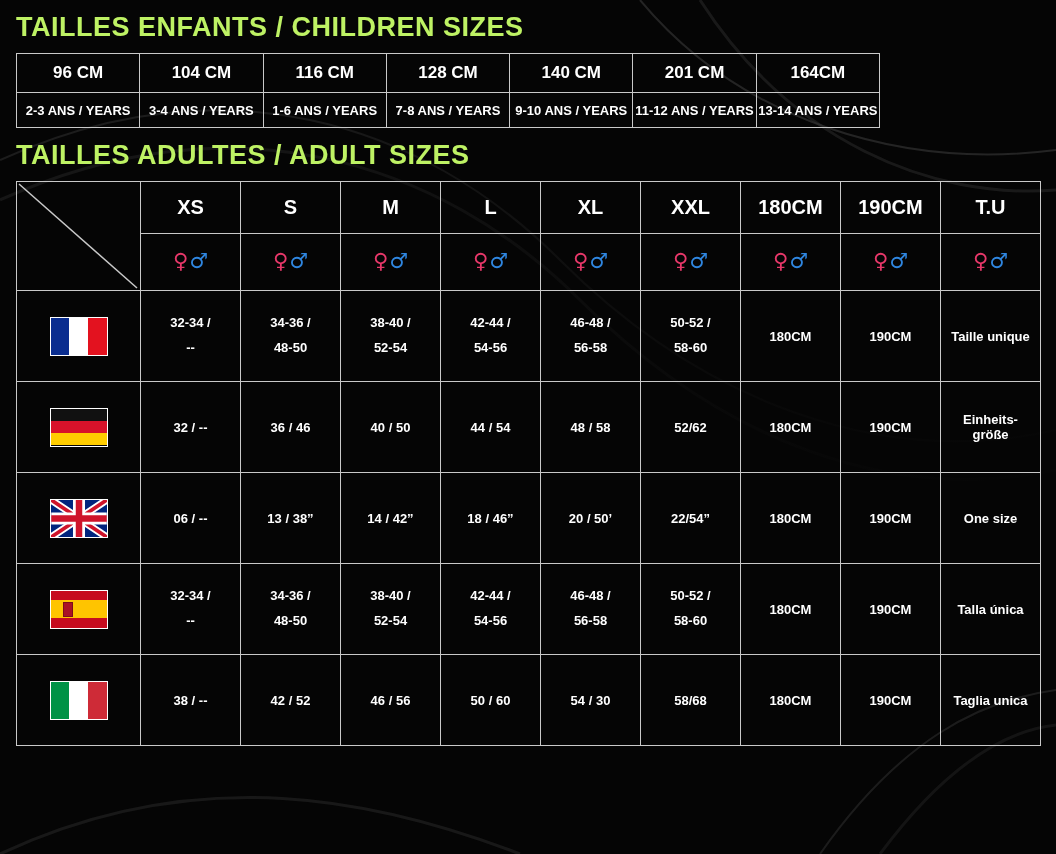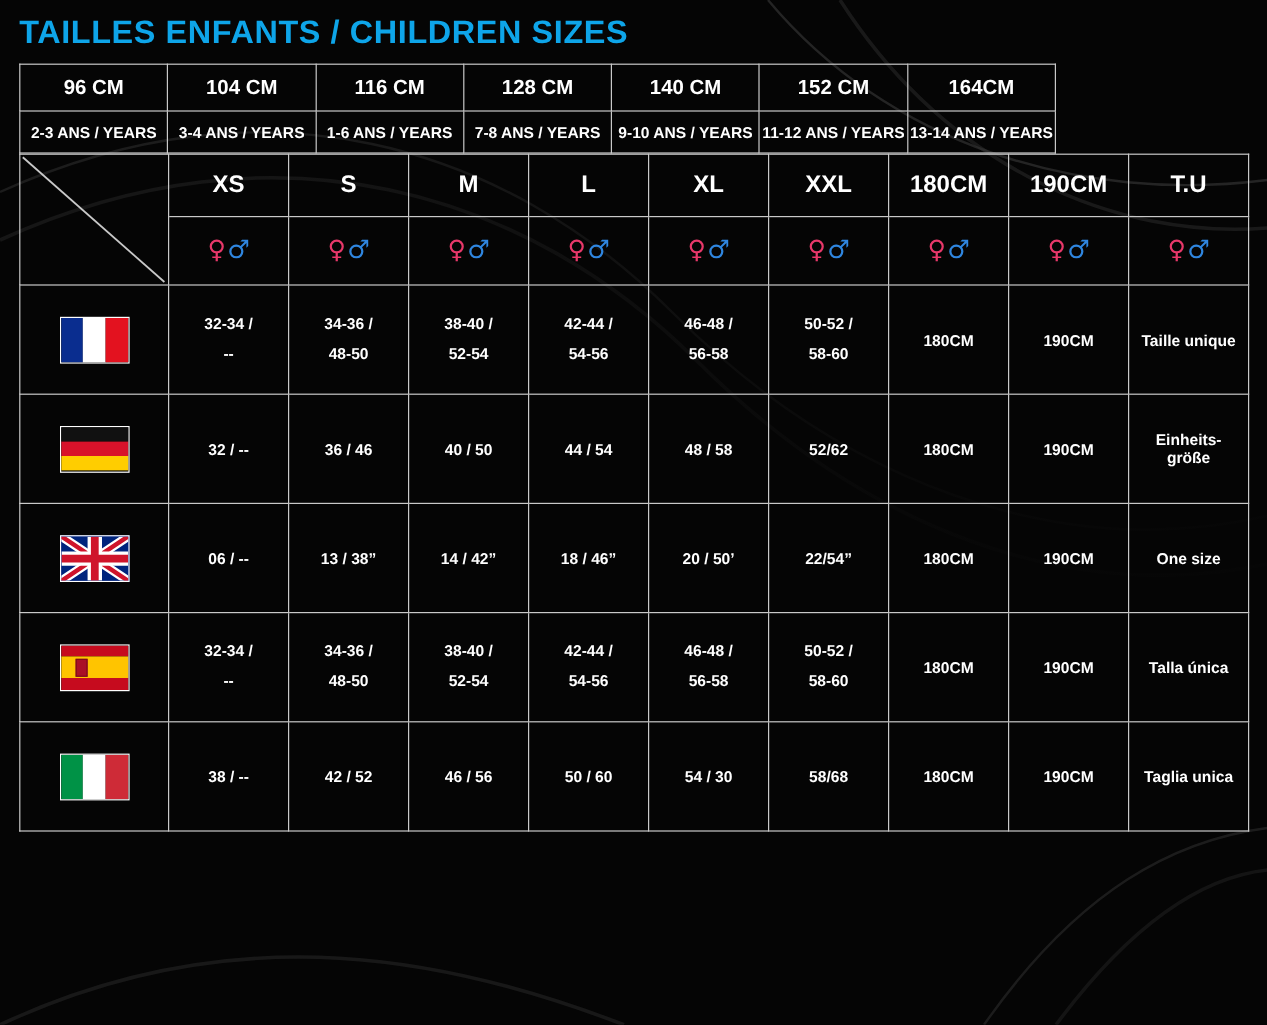--- a/index.html
+++ b/index.html
@@ -27,21 +27,21 @@
     padding: 0 16px;
     box-sizing: border-box;
   }
 
   h1.section-title {
     font-size: 27px;
     font-weight: bold;
     letter-spacing: 0.5px;
     margin: 0;
     padding: 12px 0 10px 0;
-    color: #0ea5e9;
+    color: #bef264;
   }
   .children-title { padding-top: 12px; }
   .adult-title { padding-top: 28px; padding-bottom: 12px; }
 
   table {
     border-collapse: collapse;
     width: 864px;
     table-layout: fixed;
   }
   table td, table th {
@@ -191,35 +191,36 @@
   <h1 class="section-title children-title">TAILLES ENFANTS / CHILDREN SIZES</h1>
 
   <table class="kids-table">
     <tbody>
       <tr>
         <td class="kid-size">96 CM</td>
         <td class="kid-size">104 CM</td>
         <td class="kid-size">116 CM</td>
         <td class="kid-size">128 CM</td>
         <td class="kid-size">140 CM</td>
-        <td class="kid-size">152 CM</td>
+        <td class="kid-size">201 CM</td>
         <td class="kid-size">164CM</td>
       </tr>
       <tr>
         <td class="kid-age">2-3 ANS / YEARS</td>
         <td class="kid-age">3-4 ANS / YEARS</td>
         <td class="kid-age">1-6 ANS / YEARS</td>
         <td class="kid-age">7-8 ANS / YEARS</td>
         <td class="kid-age">9-10 ANS / YEARS</td>
         <td class="kid-age">11-12 ANS / YEARS</td>
         <td class="kid-age">13-14 ANS / YEARS</td>
       </tr>
     </tbody>
   </table>
 
+  <h1 class="section-title adult-title">TAILLES ADULTES / ADULT SIZES</h1>
 
   <table class="adult-table">
     <colgroup>
       <col class="c-flag">
       <col class="c-sz">
         <col class="c-sz">
         <col class="c-sz">
         <col class="c-sz">
       <col class="c-sz">
         <col class="c-sz">

